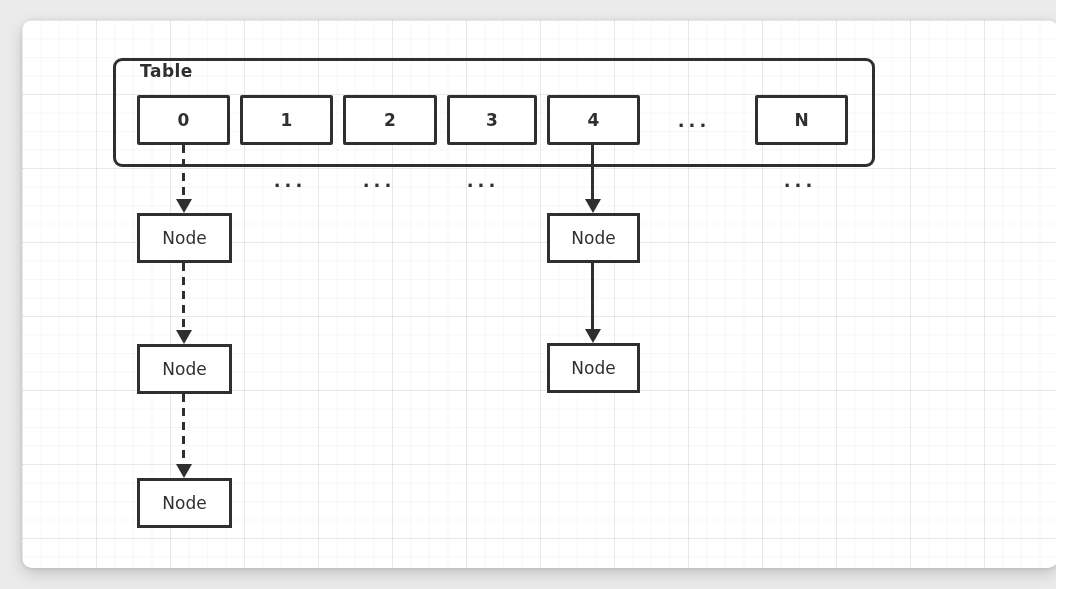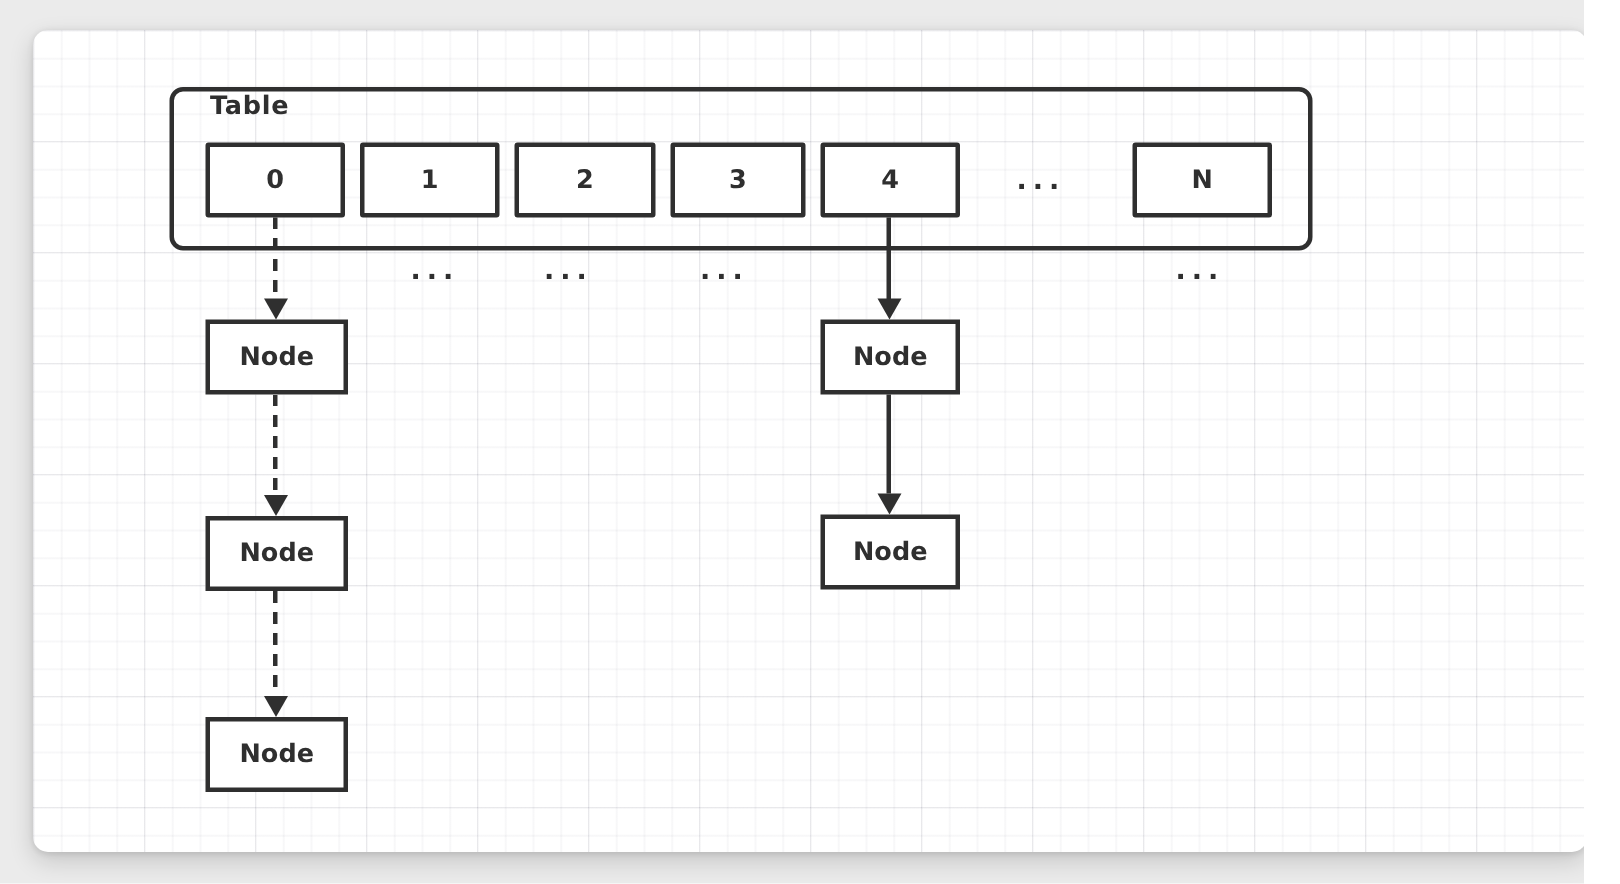--- a/index.html
+++ b/index.html
@@ -56,21 +56,21 @@
   .dots-inner{left:647px;top:88px;}
   .dots-b0{left:243px;top:148px;}
   .dots-b1{left:332px;top:148px;}
   .dots-b2{left:436px;top:148px;}
   .dots-b3{left:753px;top:148px;}
   .node{
     height:50px;
     border:3px solid #2f2f2f;
     background:#ffffff;
     display:flex;align-items:center;justify-content:center;
-    font-size:17px;font-weight:700;
+    font-size:17px;font-weight:400;
     z-index:2;
   }
   .nL{left:115px;width:95px}
   .nM{left:525px;width:93px}
   .nL1{top:193px}.nL2{top:324px}.nL3{top:458px}
   .nM1{top:193px}.nM2{top:323px}
   .aline{width:3px;z-index:3;}
   .dashed{background:repeating-linear-gradient(to bottom,#2f2f2f 0 8px,transparent 8px 14px);}
   .solid{background:#2f2f2f;}
   .ahead{

